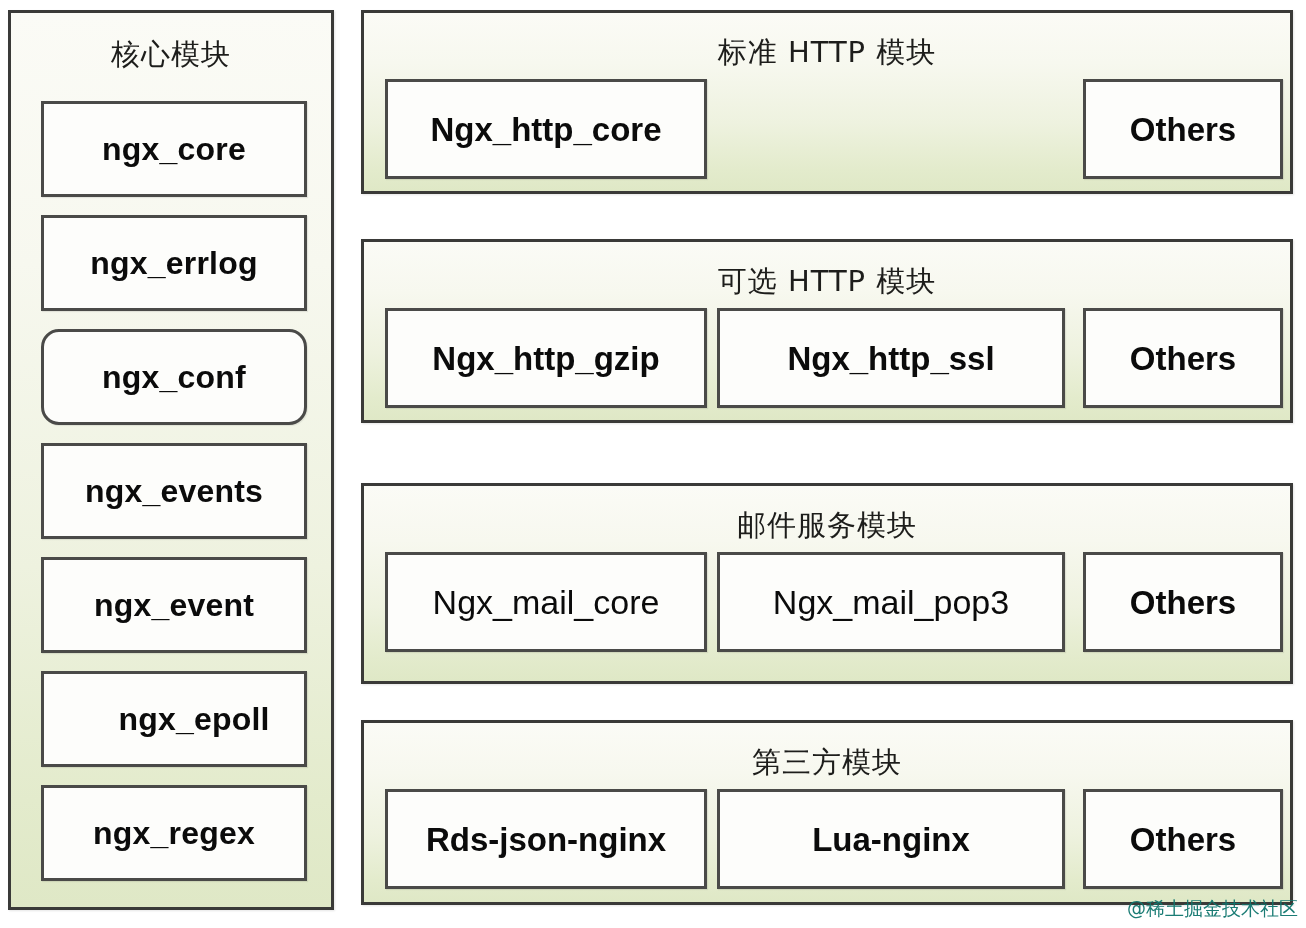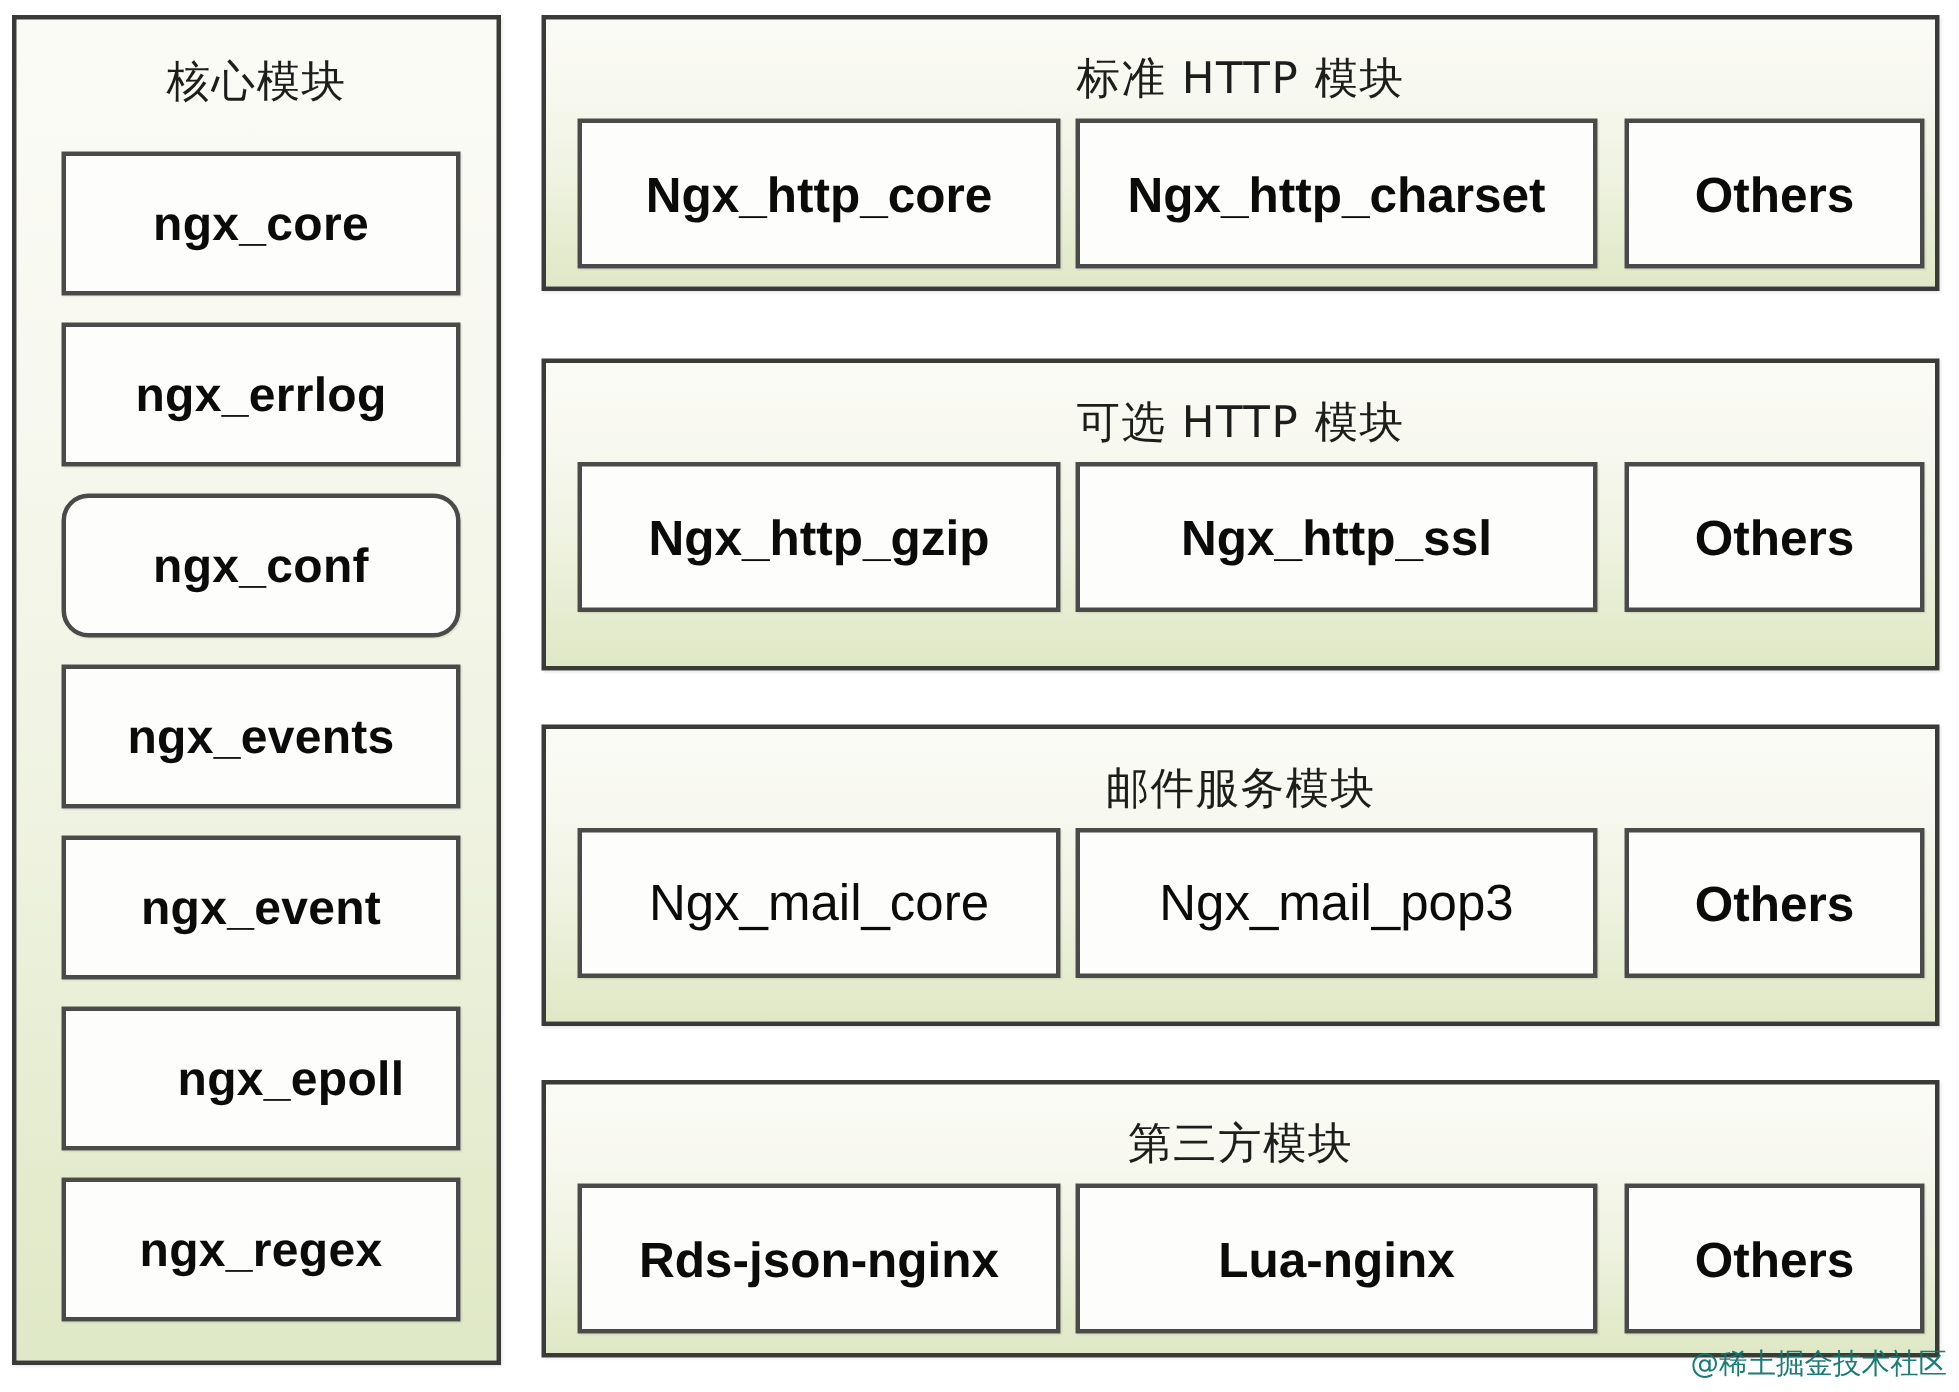--- a/index.html
+++ b/index.html
@@ -109,21 +109,21 @@
   .group-box span {
     font-size: 33px;
     font-weight: bold;
   }
   .group-box.light span {
     font-weight: normal;
     font-size: 34px;
   }
 
   #group-0 { top: 10px;  height: 184px; }
-  #group-1 { top: 239px; height: 208px; }
+  #group-1 { top: 239px; height: 184px; }
   #group-2 { top: 483px; height: 201px; }
   #group-3 { top: 720px; height: 185px; padding-left: 37px; }
 
   
   #watermark {
     position: absolute;
     right: 8px;
     bottom: 6px;
     font-size: 19px;
     color: #0f766e;
@@ -162,23 +162,20 @@
     <div class="modbox left-box" style="top:772px;">
       <span>ngx_regex</span>
     </div>
   </div>
 
   <div class="panel group" id="group-0">
     <div class="panel-title">标准 HTTP 模块</div>
     <div class="modbox group-box gb-0">
       <span>Ngx_http_core</span>
     </div>
-    <div class="modbox group-box gb-1">
-      <span>Ngx_http_charset</span>
-    </div>
     <div class="modbox group-box gb-2">
       <span>Others</span>
     </div>
   </div>
 
   <div class="panel group" id="group-1">
     <div class="panel-title">可选 HTTP 模块</div>
     <div class="modbox group-box gb-0">
       <span>Ngx_http_gzip</span>
     </div>

